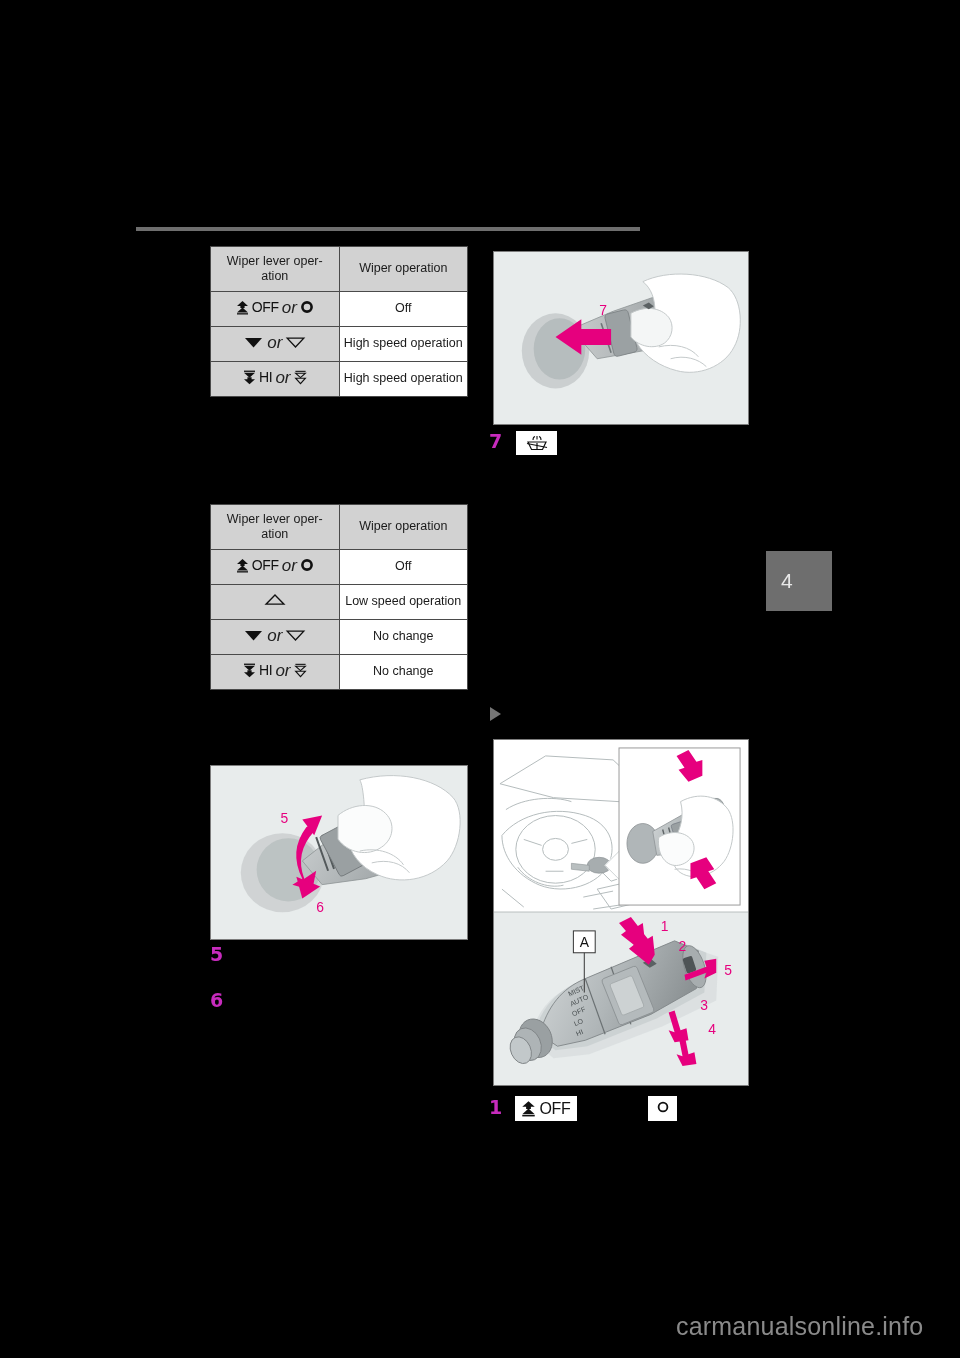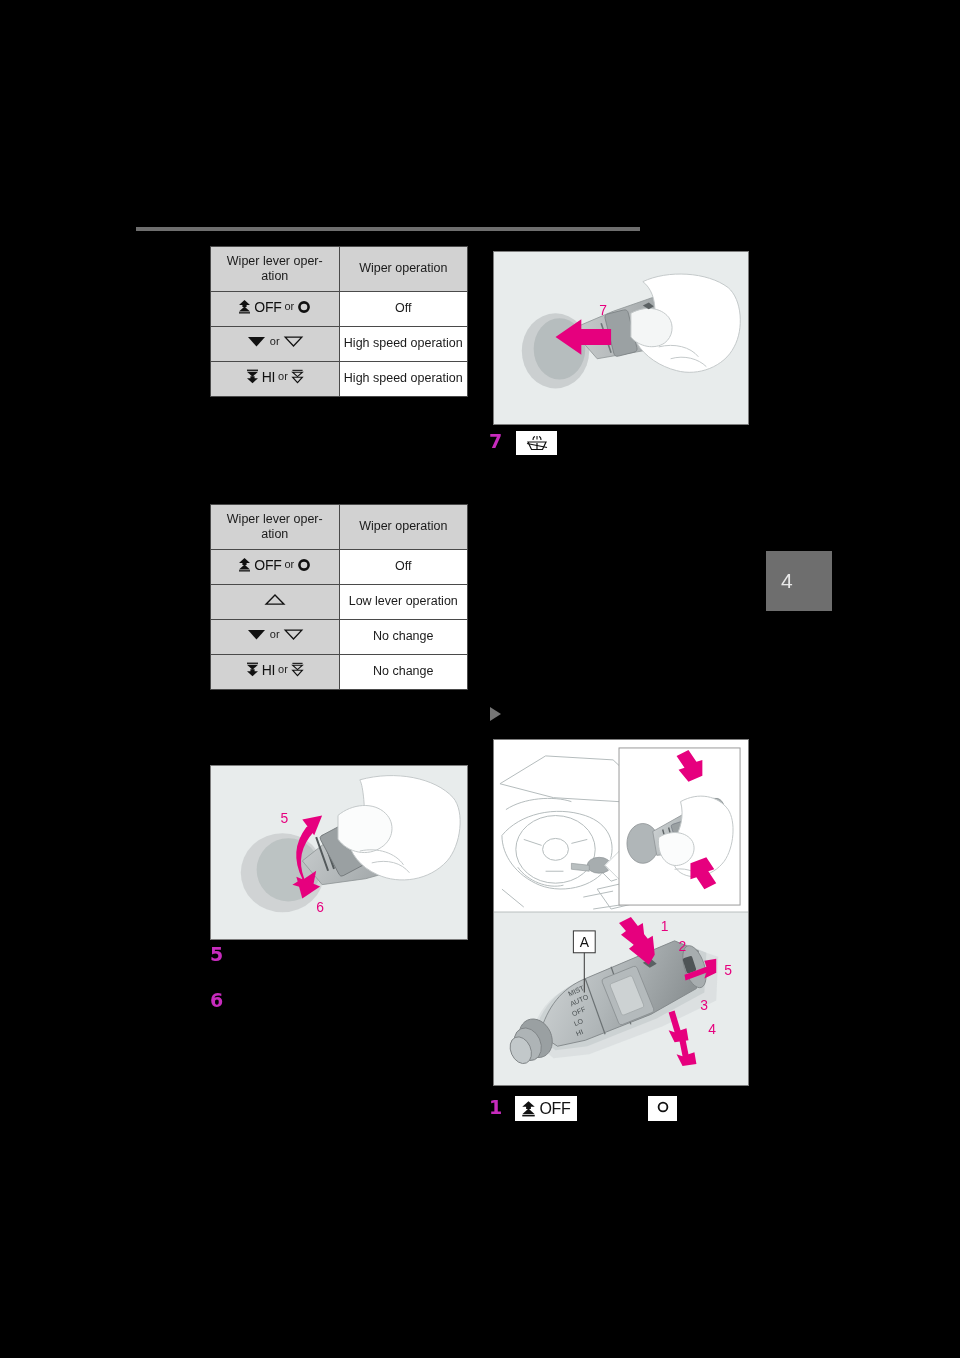--- a/index.html
+++ b/index.html
@@ -87,21 +87,21 @@
 
   
   .gl {
     display: inline-flex;
     align-items: center;
     justify-content: center;
     gap: 3px;
     line-height: 1;
   }
   .gl .txt { font-size: 14px; color: #111; letter-spacing: -0.3px; }
-  .gl .or  { font-size: 11px; color: #222; }
+  .gl .or  { font-size: 17px; color: #222; font-style: italic; }
   .gl svg { display: block; }
 
   
   .figure {
     position: absolute;
     background: #e8ecec;
     border: 1px solid #7d7d7d;
     box-sizing: border-box;
     overflow: hidden;
   }
@@ -272,21 +272,21 @@
     <tr>
       <td class="lever">
         <span class="gl">
           <span>
             <svg width="22" height="13" viewBox="0 0 22 13">
                   <path d="M11 2 L20 11.2 L2 11.2 Z" fill="none" stroke="#111" stroke-width="1.3"></path>
                 </svg>
           </span>
         </span>
       </td>
-      <td class="oper">Low lever operation</td>
+      <td class="oper">Low speed operation</td>
     </tr>
     <tr>
       <td class="lever">
         <span class="gl">
           <span>
             <svg width="21" height="13" viewBox="0 0 21 13">
                   <path d="M2 2 L19 2 L10.5 11.5 Z" fill="#111"></path>
                 </svg>
           </span>
           <span class="or">or</span>
@@ -537,14 +537,15 @@
     </span>
   </div>
   <div class="icon-box icon-o">
     <span>
       <svg width="14" height="14" viewBox="0 0 14 14">
           <circle cx="7" cy="7" r="4.4" fill="none" stroke="#111" stroke-width="1.8"></circle>
         </svg>
     </span>
   </div>
 
+  <div class="watermark">carmanualsonline.info</div>
 
 </div>
 
 </body></html>

